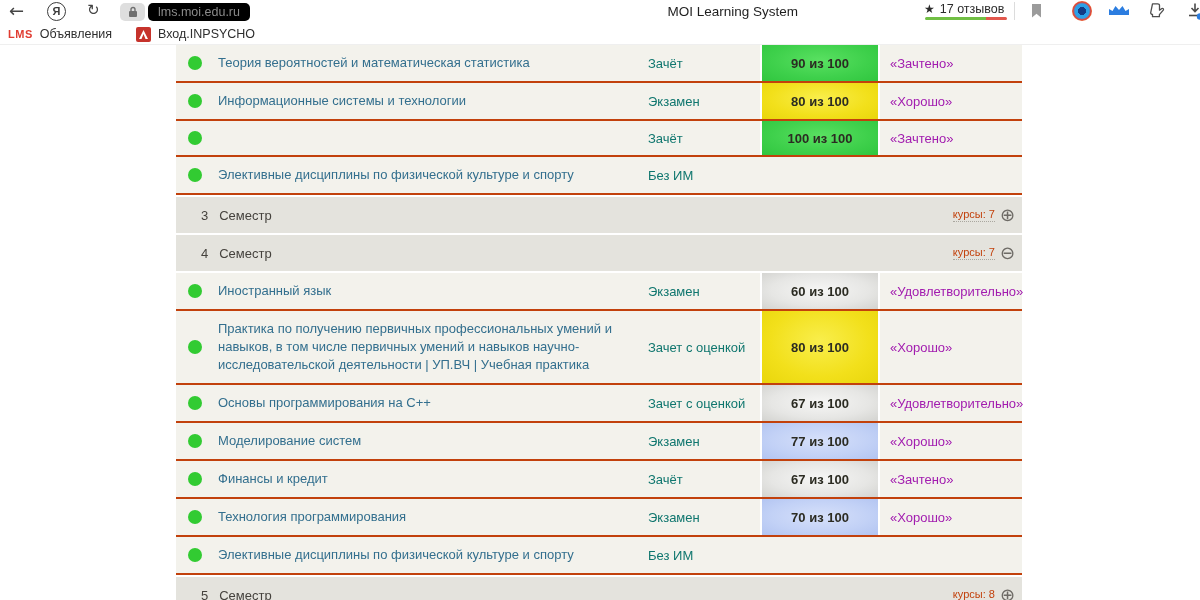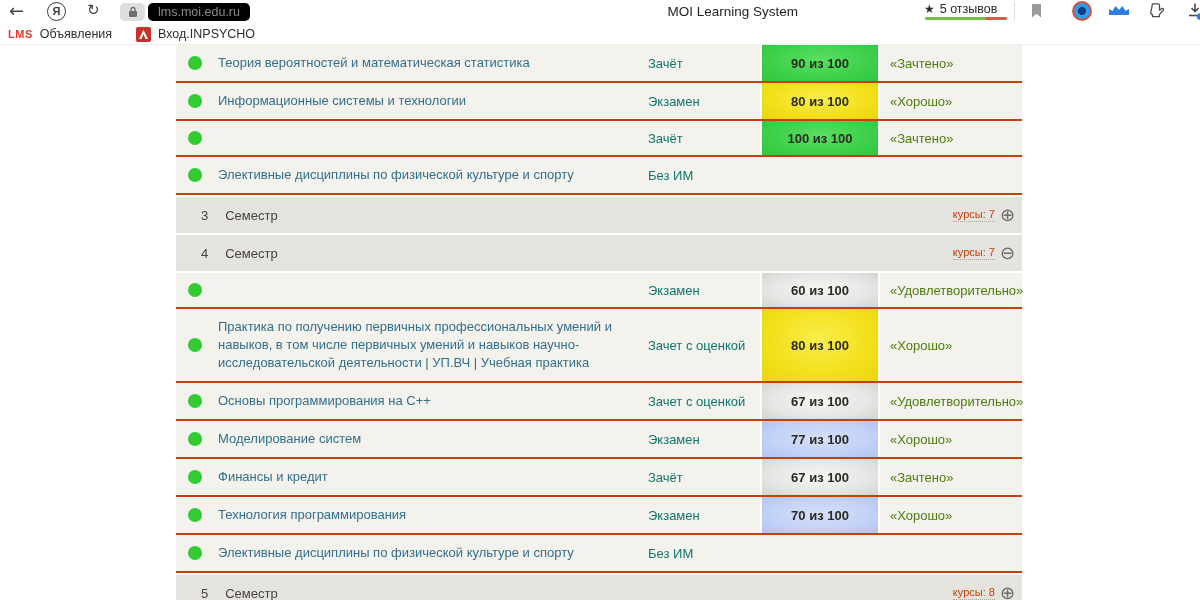--- a/index.html
+++ b/index.html
@@ -55,26 +55,26 @@
   .c-sub { grid-column:2; color:#336f8e; font-size:13px; line-height:18px;
     padding:9px 18px 9px 0; text-decoration:none; cursor:pointer; display:block; }
   .c-type { grid-column:3; font-size:13px; color:#0f766e; }
   .c-score { grid-column:4; align-self:stretch; display:flex; align-items:center;
     justify-content:center; font-size:13px; font-weight:bold; color:#2b2b22;
     border-left:2px solid #fff; border-right:2px solid #fff; }
   .score-green  { background:radial-gradient(ellipse at 50% 42%, #59e061 0%, #3ed04b 60%, #30c63f 100%); }
   .score-yellow { background:radial-gradient(ellipse at 50% 42%, #f9ee4c 0%, #f2e01b 60%, #e9d60c 100%); }
   .score-gray   { background:radial-gradient(ellipse at 50% 48%, #f6f6f5 0%, #e6e6e4 60%, #d3d3d0 100%); }
   .score-blue   { background:radial-gradient(ellipse at 50% 48%, #d6e0fa 0%, #c2d1f6 60%, #b2c4f1 100%); }
-  .c-grade { grid-column:5; font-size:13px; color:#4d7c0f; padding-left:10px; }
+  .c-grade { grid-column:5; font-size:13px; color:#a21caf; padding-left:10px; }
 
   .sem-row { position:relative; background:#e4e3dd; min-height:36px; margin:2px 0;
     display:flex; align-items:center; font-size:13px; color:#45423d; cursor:pointer; }
   .sem-num { margin-left:25px; }
-  .sem-label { margin-left:17px; }
+  .sem-label { margin-left:11px; }
   .sem-right { position:absolute; right:7px; display:flex; align-items:center; gap:5px; }
   .sem-courses { font-size:11px; color:#c2410c; border-bottom:1px dotted #aaa79f;
     padding-bottom:1px; cursor:pointer; }
   .sem-toggle { font-size:18px; color:#6e6b66; line-height:1; cursor:pointer;
     font-family:"DejaVu Sans", sans-serif; }
 </style>
 </head>
 <body>
 
 <div class="topbar">
@@ -87,21 +87,21 @@
       <rect x="1" y="5" width="8" height="6" rx="1" fill="#6f6f6f"></rect>
       <path d="M3 5 V3.5 a2 2 0 0 1 4 0 V5" fill="none" stroke="#6f6f6f" stroke-width="1.4"></path>
     </svg>
   </div>
   <div class="tb-abs url-pill">lms.moi.edu.ru</div>
 
   <div class="tb-abs page-title">MOI Learning System</div>
 
   <div class="tb-abs reviews">
     <span class="star">★</span>
-    <span>5 отзывов</span>
+    <span>17 отзывов</span>
   </div>
   <div class="tb-abs rating-bar">
     <span class="seg-g" style="background:#71bf44"></span>
     <span class="seg-r" style="background:#e2574c"></span>
   </div>
 
   <div class="tb-abs vdivider"></div>
 
   <div class="tb-abs ribbon">
     <svg width="13" height="16" viewBox="0 0 13 16">
@@ -192,20 +192,21 @@
     <span class="sem-num">4</span>
     <span class="sem-label">Семестр</span>
     <span class="sem-right">
       <span class="sem-courses">курсы: 7</span>
       <span class="sem-toggle">⊖</span>
     </span>
   </div>
 
   <div class="row">
     <span class="dot" style="background:#32cb32"></span>
+    <a class="c-sub">Иностранный язык</a>
     <div class="c-type">Экзамен</div>
     <div class="c-score score-gray">60 из 100</div>
     <div class="c-grade">«Удовлетворительно»</div>
   </div>
 
   <div class="row">
     <span class="dot" style="background:#32cb32"></span>
     <a class="c-sub">Практика по получению первичных профессиональных умений и навыков, в том числе первичных умений и навыков научно-исследовательской деятельности | УП.ВЧ | Учебная практика</a>
     <div class="c-type">Зачет с оценкой</div>
     <div class="c-score score-yellow">80 из 100</div>

